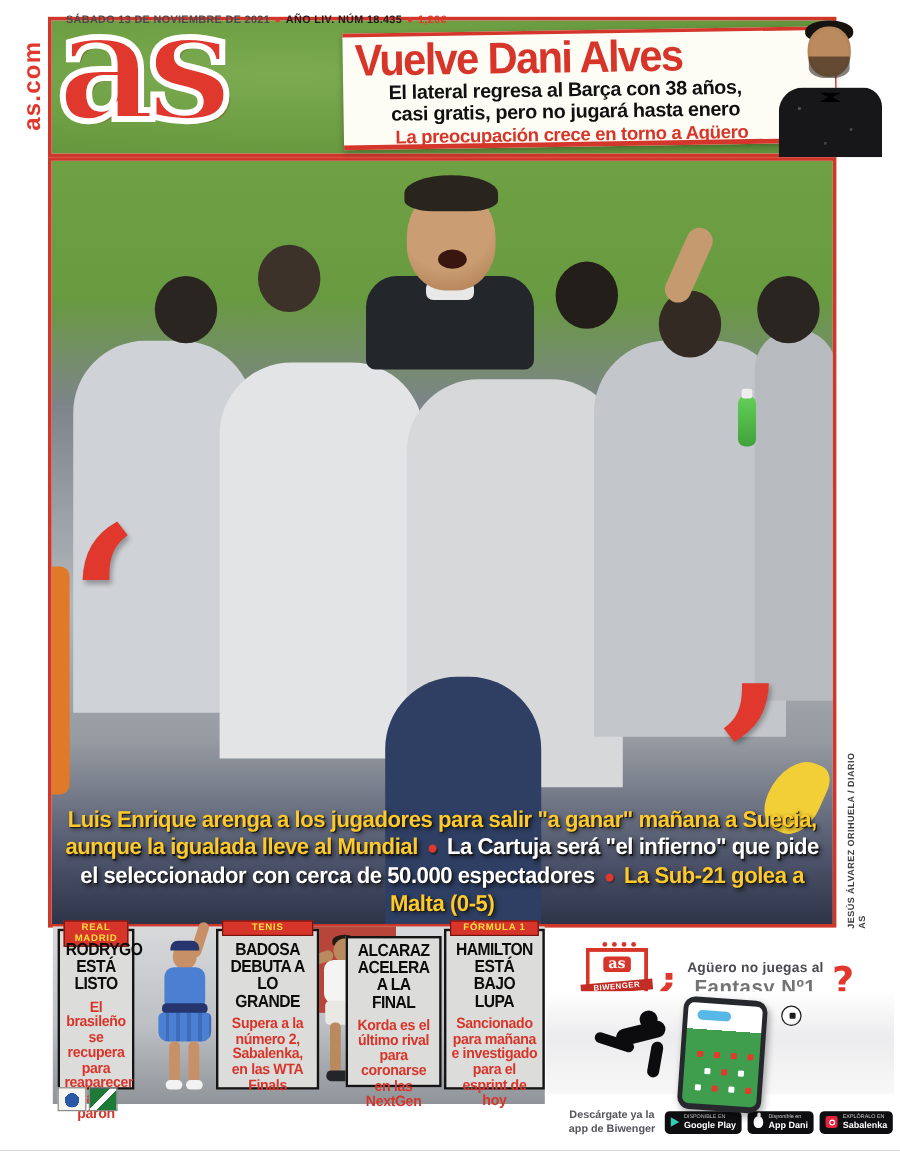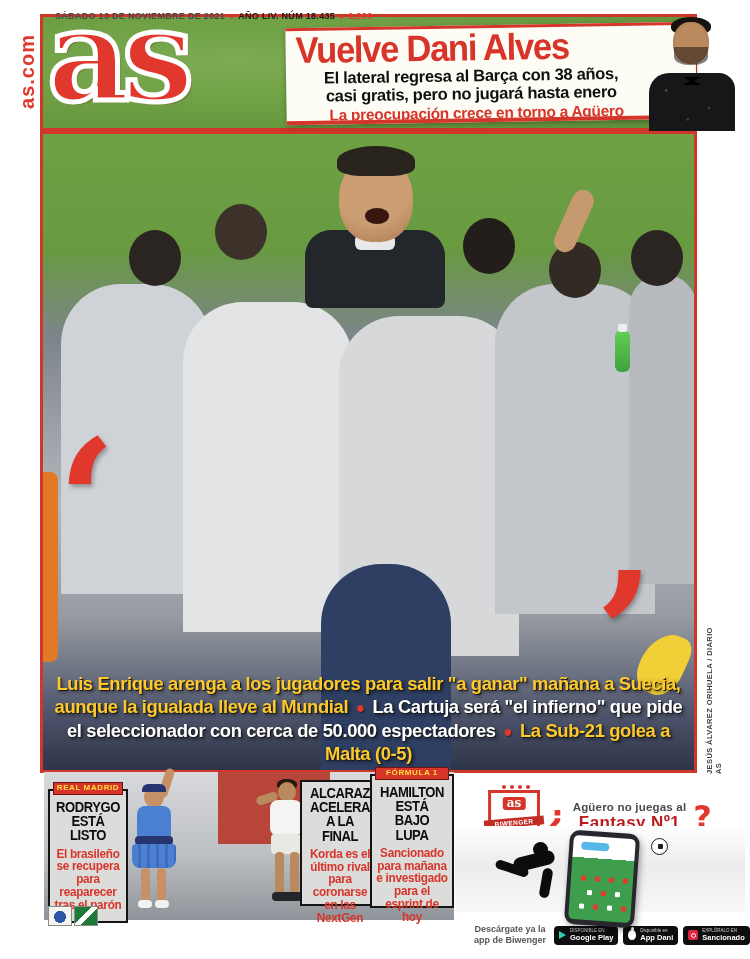--- a/index.html
+++ b/index.html
@@ -97,23 +97,23 @@
   .ac-head { position:absolute; top:4px; left:20px; width:18px; height:20px; background:#b98a5e; border-radius:50%; }
   .ac-hair { position:absolute; top:1px; left:19px; width:20px; height:10px; background:#241a12; border-radius:50% 50% 30% 30%; }
   .ac-shirt { position:absolute; top:22px; left:12px; width:32px; height:36px; background:#f4f4f2; border-radius:8px; }
   .ac-arm { position:absolute; top:16px; left:-2px; width:22px; height:9px; background:#b98a5e; border-radius:5px; transform:rotate(-18deg); }
   .ac-shorts { position:absolute; top:56px; left:13px; width:30px; height:20px; background:#e8e8e4; border-radius:4px; }
   .ac-leg1 { position:absolute; top:74px; left:17px; width:9px; height:42px; background:#b98a5e; border-radius:4px; }
   .ac-leg2 { position:absolute; top:74px; left:32px; width:9px; height:42px; background:#b98a5e; border-radius:4px; }
   .ac-shoe { position:absolute; top:114px; left:14px; width:30px; height:9px; background:#23252b; border-radius:4px; }
 
   .brief-box { position:absolute; background:#dcdcda; border:2px solid #141414; text-align:center; padding:2px; z-index:2; }
-  .box-0 { left:8px;  top:8px;  width:80px; height:134px;margin-top:15px; }
+  .box-0 { left:8px;  top:8px;  width:64px; height:134px; }
   .box-1 { left:140px; top:8px; width:86px; height:134px; }
-  .box-2 { left:260px; top:14px; width:80px; height:126px; }
+  .box-2 { left:248px; top:14px; width:80px; height:126px; }
   .box-3 { left:330px; top:8px; width:84px; height:134px; }
   .brief-tab { position:absolute; top:-9px; left:3px; right:3px; background:#d8352a; color:#ffdf3d; font-size:8px;
     font-weight:bold; letter-spacing:.6px; padding:1px 0; border:1px solid #731310; line-height:1.1; }
   .brief-title { font-weight:bold; font-size:14.5px; color:#0c0c0c; line-height:.98; white-space:pre-line;
     margin-top:7px; transform:scaleX(.9); letter-spacing:-.5px; }
   .box-2 .brief-title { margin-top:2px; }
   .brief-text { font-weight:bold; font-size:12.5px; color:#d8352a; line-height:1.02; margin-top:5px;
     transform:scaleX(.94); letter-spacing:-.3px; }
 
   .logo-chip { position:absolute; top:140px; width:24px; height:20px; border:1px solid #8a8a8a; z-index:3; }
@@ -139,21 +139,21 @@
     clip-path:polygon(0 0,100% 0,100% 72%,50% 100%,0 72%); }
   .shield-inner { position:absolute; top:5px; left:3px; width:46px; height:48px; background:#fdfdfb;
     clip-path:polygon(0 0,100% 0,100% 72%,50% 100%,0 72%); }
   .shield-as { position:absolute; top:9px; left:50%; transform:translateX(-50%); background:#d8352a; color:#fff;
     font-family:"DejaVu Serif", serif; font-weight:bold; font-size:12px; line-height:1.1; padding:0 4px; border-radius:3px; }
   .shield-ribbon { position:absolute; top:30px; left:-4px; right:-4px; background:#c22c24; color:#fff; font-size:6.5px;
     font-weight:bold; text-align:center; transform:rotate(-5deg); padding:1px 0; letter-spacing:.4px; }
   .ad-q { color:#e0382c; font-weight:bold; font-size:32px; line-height:1; font-family:"DejaVu Sans", sans-serif; }
   .ad-lines { text-align:center; }
   .ad-line1 { font-size:11.5px; color:#4a4a52; font-weight:bold; letter-spacing:.2px; }
-  .ad-line2 { font-size:17px; color:#b91c1c; font-weight:bold; letter-spacing:.4px; }
+  .ad-line2 { font-size:17px; color:#737373; font-weight:bold; letter-spacing:.4px; }
   .ad-mid { position:absolute; left:0; top:46px; width:290px; height:86px;
     background:linear-gradient(180deg,#ffffff 0%, #ececee 45%, #f8f8f8 100%); }
   .phone { position:absolute; left:112px; top:52px; width:70px; height:94px; background:#26282d; border-radius:10px;
     transform:rotate(4deg); box-shadow:2px 3px 6px rgba(0,0,0,.35); z-index:2; }
   .phone-screen { position:absolute; top:5px; left:4px; right:4px; bottom:5px; border-radius:5px;
     background:linear-gradient(180deg,#ffffff 0 26%, #3e9e4e 26% 100%); overflow:hidden; }
   .chat-bubble { position:absolute; top:6px; left:8px; width:28px; height:8px; background:#57b8e8; border-radius:4px; }
   .pitch-dot { position:absolute; top:40px; left:10px; width:5px; height:5px; border-radius:1px; background:#e23b2e;
     box-shadow:14px 0 0 #e23b2e, 28px 0 0 #e23b2e, 42px 0 0 #e23b2e, 7px 14px 0 #ffffff, 21px 14px 0 #e23b2e, 35px 14px 0 #ffffff,
                0 28px 0 #ffffff, 14px 28px 0 #e23b2e, 28px 28px 0 #ffffff, 42px 28px 0 #e23b2e; }
@@ -277,20 +277,27 @@
       <div class="ac-shoe"></div>
     </div>
 
     <div class="brief-box box-0">
       <div class="brief-tab">REAL MADRID</div>
       <div class="brief-title">RODRYGO
 ESTÁ
 LISTO</div>
       <div class="brief-text">El brasileño se recupera para reaparecer tras el parón</div>
     </div>
+    <div class="brief-box box-1">
+      <div class="brief-tab">TENIS</div>
+      <div class="brief-title">BADOSA
+DEBUTA A
+LO GRANDE</div>
+      <div class="brief-text">Supera a la número 2, Sabalenka, en las WTA Finals</div>
+    </div>
     <div class="brief-box box-2">
       <div class="brief-title">ALCARAZ
 ACELERA
 A LA FINAL</div>
       <div class="brief-text">Korda es el último rival para coronarse en las NextGen</div>
     </div>
     <div class="brief-box box-3">
       <div class="brief-tab">FÓRMULA 1</div>
       <div class="brief-title">HAMILTON
 ESTÁ
@@ -349,19 +356,19 @@
           <span class="badge-hint">Disponible en</span>
           <span class="badge-store">App Dani</span>
         </div>
       </div>
       <div class="badge">
         <div class="ic-ag">
             <div class="ic-ag-ring"></div>
           </div>
         <div class="badge-txt">
           <span class="badge-hint">EXPLÓRALO EN</span>
-          <span class="badge-store">Sancionado</span>
+          <span class="badge-store">Sabalenka</span>
         </div>
       </div>
     </div>
   </div>
 
 </div>
 
 </body></html>

